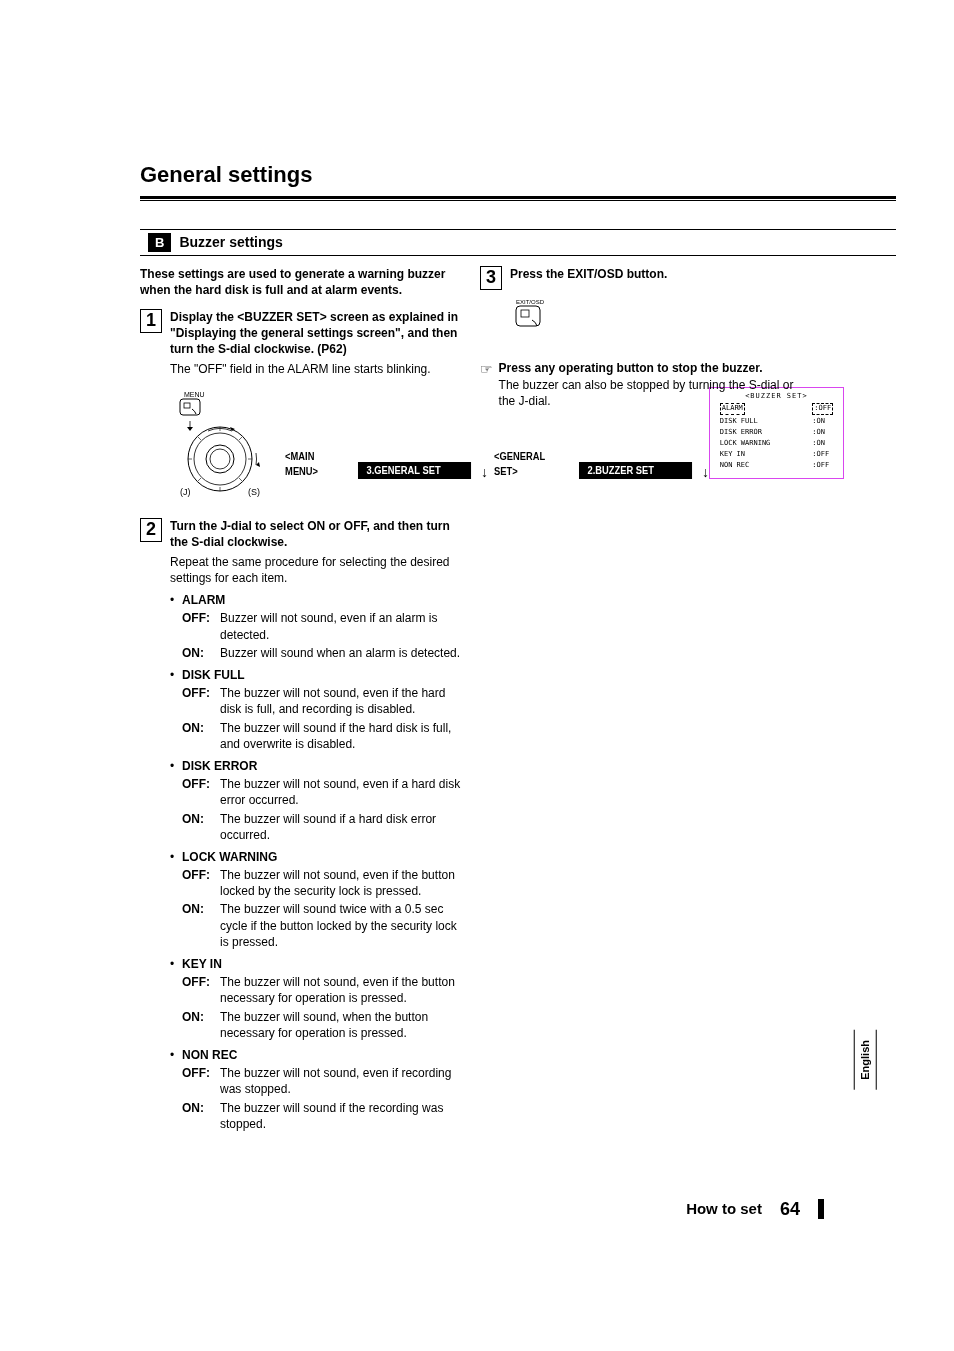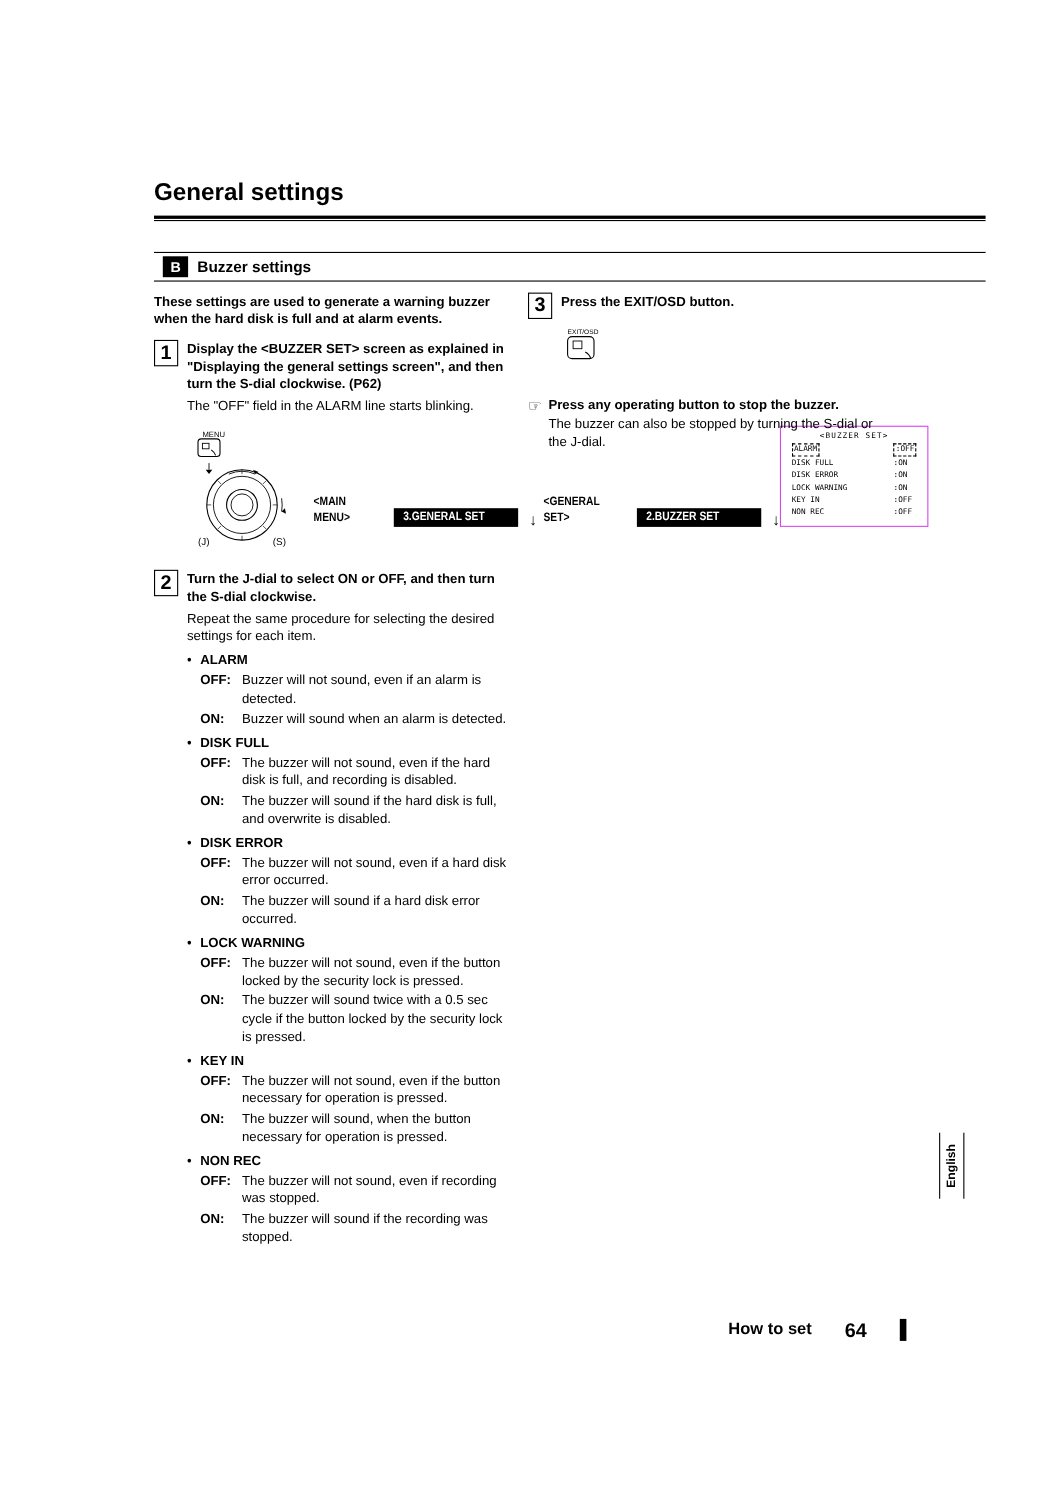--- a/index.html
+++ b/index.html
@@ -110,21 +110,21 @@
   }
   .osd-box .hdr { letter-spacing:1px;}
   .osd-box table { margin:0 auto; font-size:7px; }
   .osd-box td { text-align:left; padding:0 2px;}
   .dashed-row { border:1px dashed #000; padding:0 1px; display:inline-block;}
   .exit-block { margin:6px 0 0 30px;}
   .pointer-note { display:flex; margin-top:20px;}
   .pointer-note .sym { font-size:14px; margin-right:6px;}
   .footer {
     position:absolute; bottom:130px; right:130px;
-    display:flex; align-items:center; gap:30px;
+    display:flex; align-items:center; gap:18px;
     font-weight:bold; font-size:15px;
   }
   .footer .pno { font-size:18px;}
   .footer-bar {
     border-right: 6px solid #000; height: 20px; padding-right:0px;
   }
   .lang-tab {
     position:absolute; right:100px; top:1030px;
     transform: rotate(-90deg); transform-origin: right top;
     border-top:1px solid #000;

